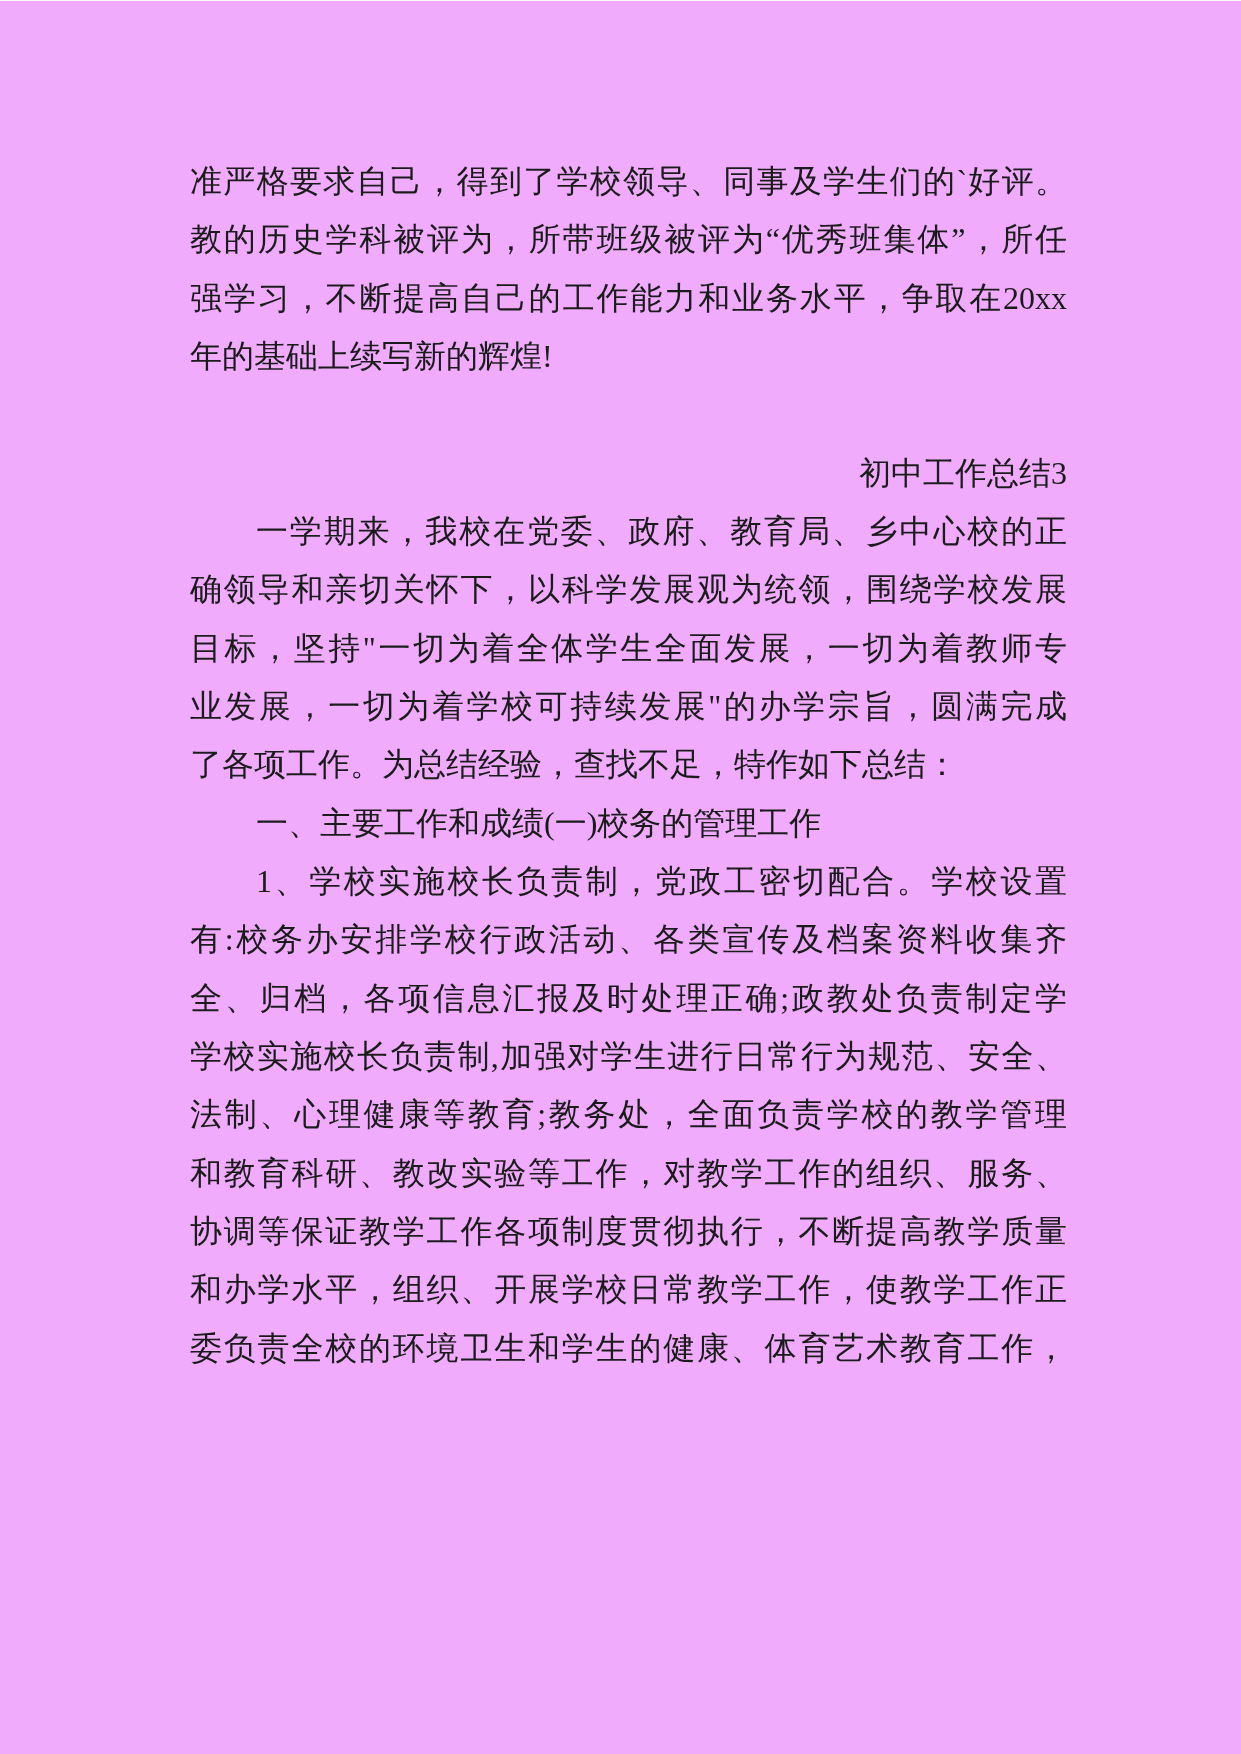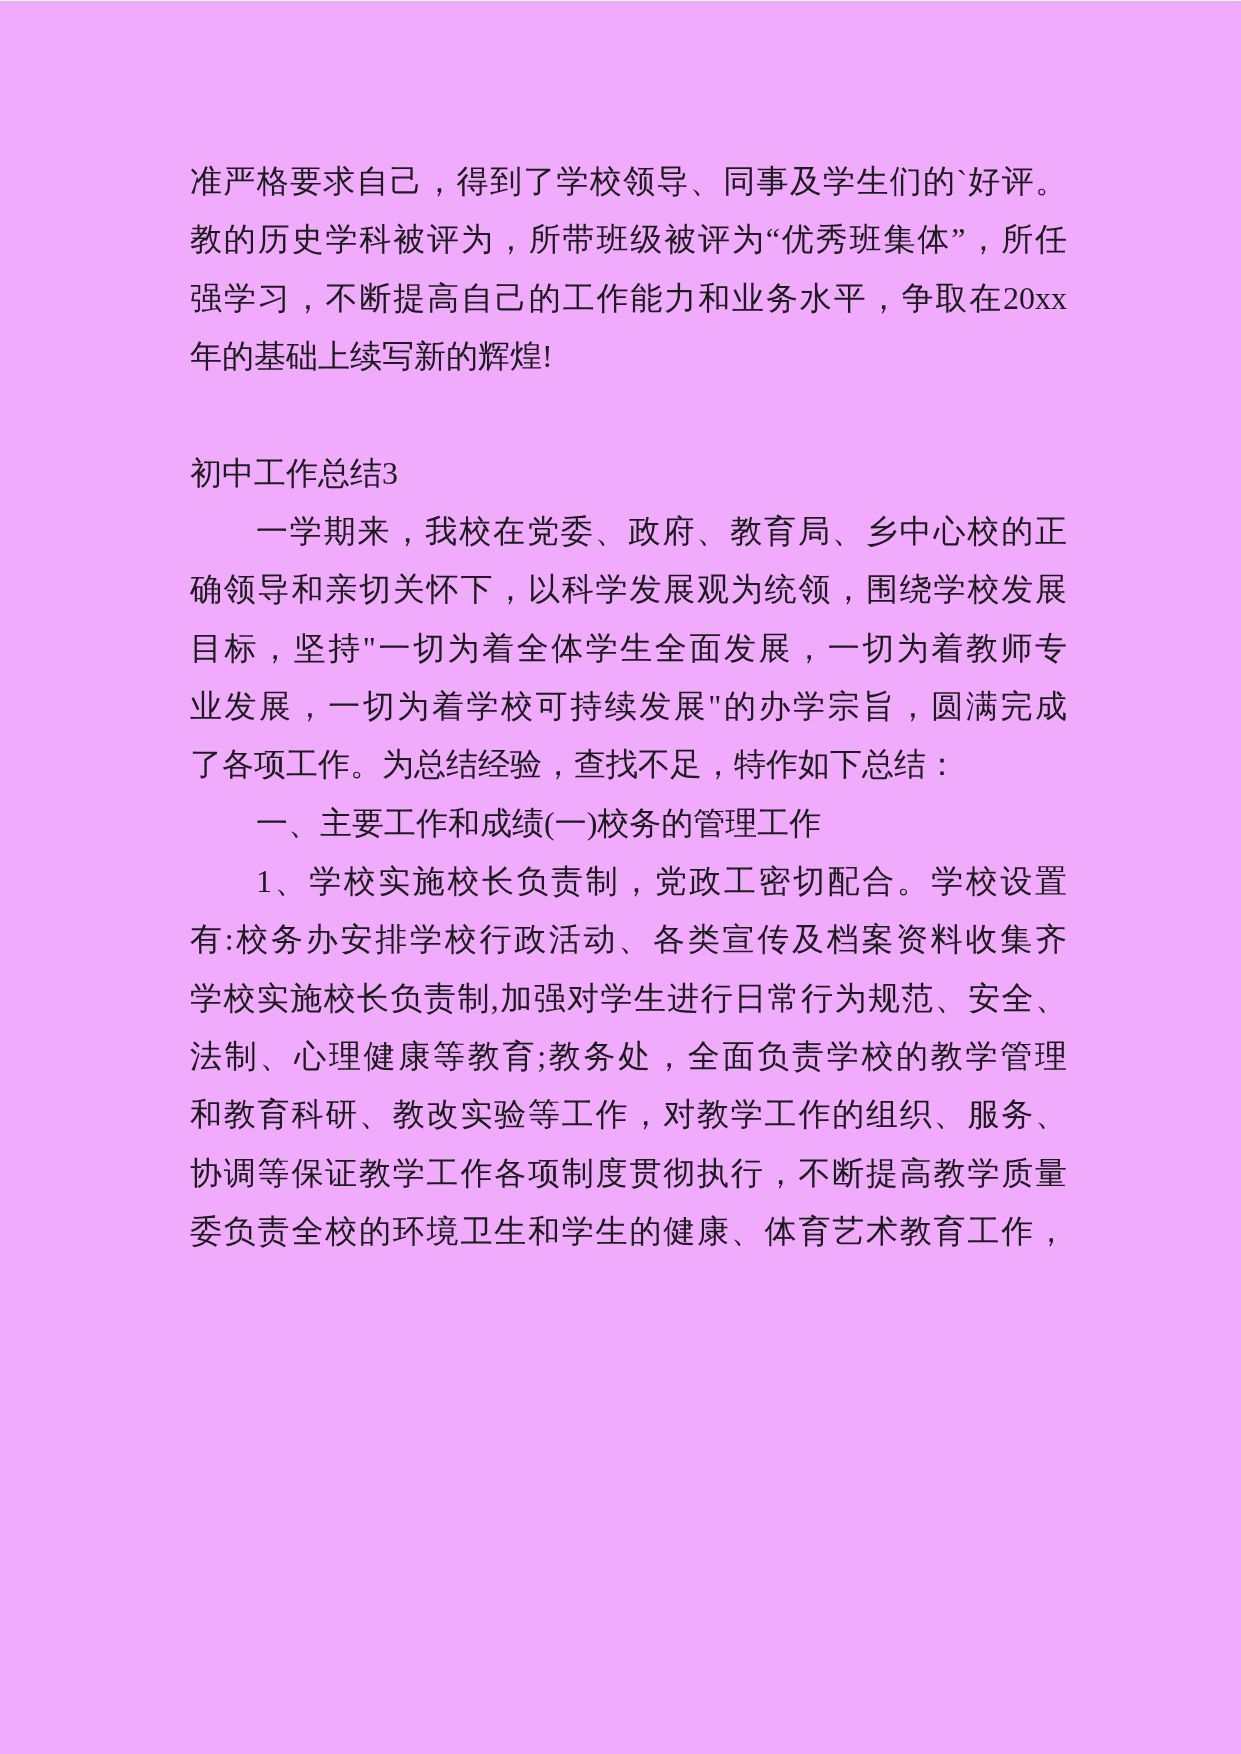--- a/index.html
+++ b/index.html
@@ -41,21 +41,21 @@
     text-align-last: justify;
     text-justify: inter-character;
   }
   .line.indent {
     text-indent: 66px;
   }
   .block.spacer {
     height: 58.33px;
   }
   .block.heading .line {
-    text-align: left;
+    text-align: right;
   }
 </style>
 </head>
 <body>
 
 <div class="doc-page">
   <div class="doc-body">
       <div class="block paragraph">
         <div class="line justify">准严格要求自己，得到了学校领导、同事及学生们的`好评。</div>
         <div class="line justify">教的历史学科被评为，所带班级被评为“优秀班集体”，所任</div>
@@ -72,20 +72,22 @@
         <div class="line justify">目标，坚持"一切为着全体学生全面发展，一切为着教师专</div>
         <div class="line justify">业发展，一切为着学校可持续发展"的办学宗旨，圆满完成</div>
         <div class="line">了各项工作。为总结经验，查找不足，特作如下总结：</div>
       </div>
       <div class="block paragraph">
         <div class="line indent">一、主要工作和成绩(一)校务的管理工作</div>
       </div>
       <div class="block paragraph">
         <div class="line justify indent">1、学校实施校长负责制，党政工密切配合。学校设置</div>
         <div class="line justify">有:校务办安排学校行政活动、各类宣传及档案资料收集齐</div>
+        <div class="line justify">全、归档，各项信息汇报及时处理正确;政教处负责制定学</div>
         <div class="line justify">学校实施校长负责制,加强对学生进行日常行为规范、安全、</div>
         <div class="line justify">法制、心理健康等教育;教务处，全面负责学校的教学管理</div>
         <div class="line justify">和教育科研、教改实验等工作，对教学工作的组织、服务、</div>
         <div class="line justify">协调等保证教学工作各项制度贯彻执行，不断提高教学质量</div>
+        <div class="line justify">和办学水平，组织、开展学校日常教学工作，使教学工作正</div>
         <div class="line justify">委负责全校的环境卫生和学生的健康、体育艺术教育工作，</div>
       </div>
     </div>
 </div>
 
 </body></html>

